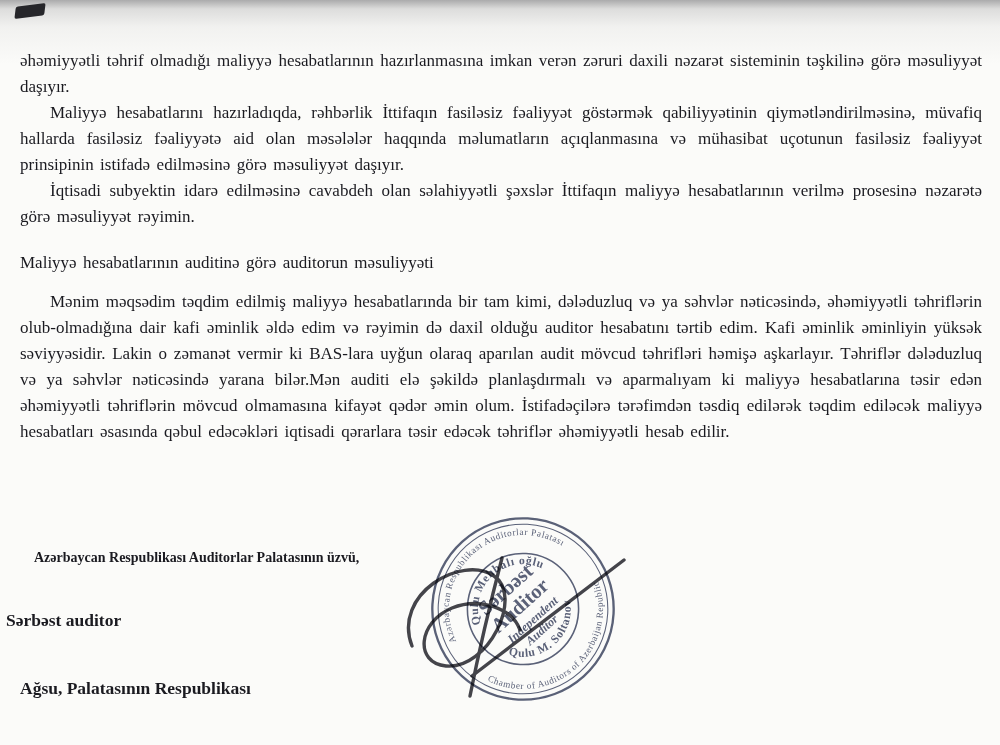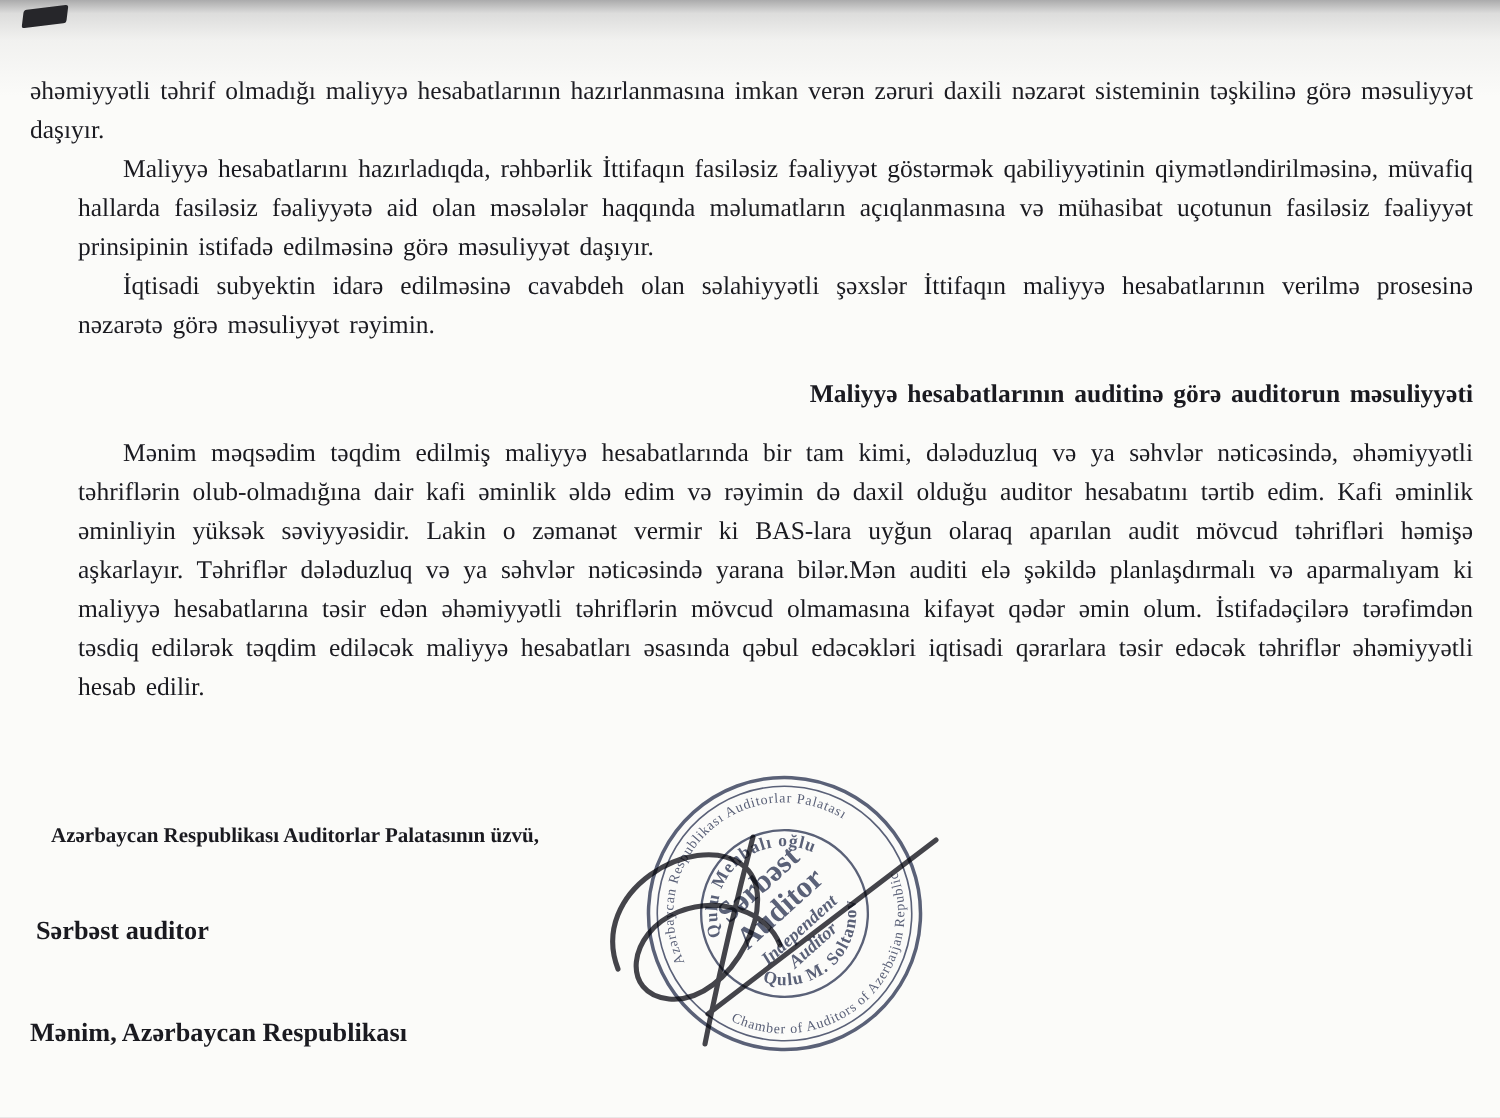--- a/index.html
+++ b/index.html
@@ -32,32 +32,32 @@
     z-index:6;
   }
   .text-col {
     position:absolute; left:20px; right:18px; top:48px;
     text-align:justify;
     font-size:17px; line-height:26px;
     word-spacing:2.2px;
     z-index:1;
   }
   .para { margin:0; }
-  .indent { text-indent:30px;margin-left:32px; }
+  .indent { text-indent:30px; }
   .section-heading {
     margin:20px 0 13px 0;
-    font-weight:bold;
-    text-align:right;
+    font-weight:normal;
+    text-align:left;
   }
   .sig-membership {
     position:absolute; left:20px; top:536px; margin:14px;
     font-size:14px; font-weight:bold; z-index:1;
   }
   .sig-row {
-    position:absolute; left:24px; right:18px; top:610px;
+    position:absolute; left:6px; right:18px; top:610px;
     display:flex; justify-content:space-between;
     font-size:17.5px; font-weight:bold; z-index:1;
   }
   .sig-name { margin-right:112px; }
   .sig-location {
     position:absolute; left:20px; top:678px; margin:0;
     font-size:17.5px; font-weight:bold; z-index:1;
   }
   
   .stamp {
@@ -98,21 +98,21 @@
     <p class="section-heading">Maliyyə hesabatlarının auditinə görə auditorun məsuliyyəti</p>
     <p class="para indent">Mənim məqsədim təqdim edilmiş maliyyə hesabatlarında bir tam kimi, dələduzluq və ya səhvlər nəticəsində, əhəmiyyətli təhriflərin olub-olmadığına dair kafi əminlik əldə edim və rəyimin də daxil olduğu auditor hesabatını tərtib edim. Kafi əminlik əminliyin yüksək səviyyəsidir. Lakin o zəmanət vermir ki BAS-lara uyğun olaraq aparılan audit mövcud təhrifləri həmişə aşkarlayır. Təhriflər dələduzluq və ya səhvlər nəticəsində yarana bilər.Mən auditi elə şəkildə planlaşdırmalı və aparmalıyam ki maliyyə hesabatlarına təsir edən əhəmiyyətli təhriflərin mövcud olmamasına kifayət qədər əmin olum. İstifadəçilərə tərəfimdən təsdiq edilərək təqdim ediləcək maliyyə hesabatları əsasında qəbul edəcəkləri iqtisadi qərarlara təsir edəcək təhriflər əhəmiyyətli hesab edilir.</p>
   </div>
 
   <p class="sig-membership">Azərbaycan Respublikası Auditorlar Palatasının üzvü,</p>
 
   <div class="sig-row">
     <span class="sig-title">Sərbəst auditor</span>
   </div>
 
-  <p class="sig-location">Mənim, Azərbaycan Respublikası</p>
+  <p class="sig-location">Ağsu, Palatasının Respublikası</p>
 
   <svg class="stamp" viewBox="0 0 240 240" xmlns="http://www.w3.org/2000/svg" color="#3e4663">
     <defs>
       <path id="ringTop" d="M 44,120 A 76,76 0 0 1 196,120"></path>
       <path id="ringBottom" d="M 38,120 A 82,82 0 0 0 202,120"></path>
       <path id="nameTop" d="M 74,120 A 46,46 0 0 1 166,120"></path>
       <path id="nameBottom" d="M 71,120 A 49,49 0 0 0 169,120"></path>
     </defs>
     <g transform="rotate(-42 120 120)">
       <g fill="none" stroke="currentColor">

